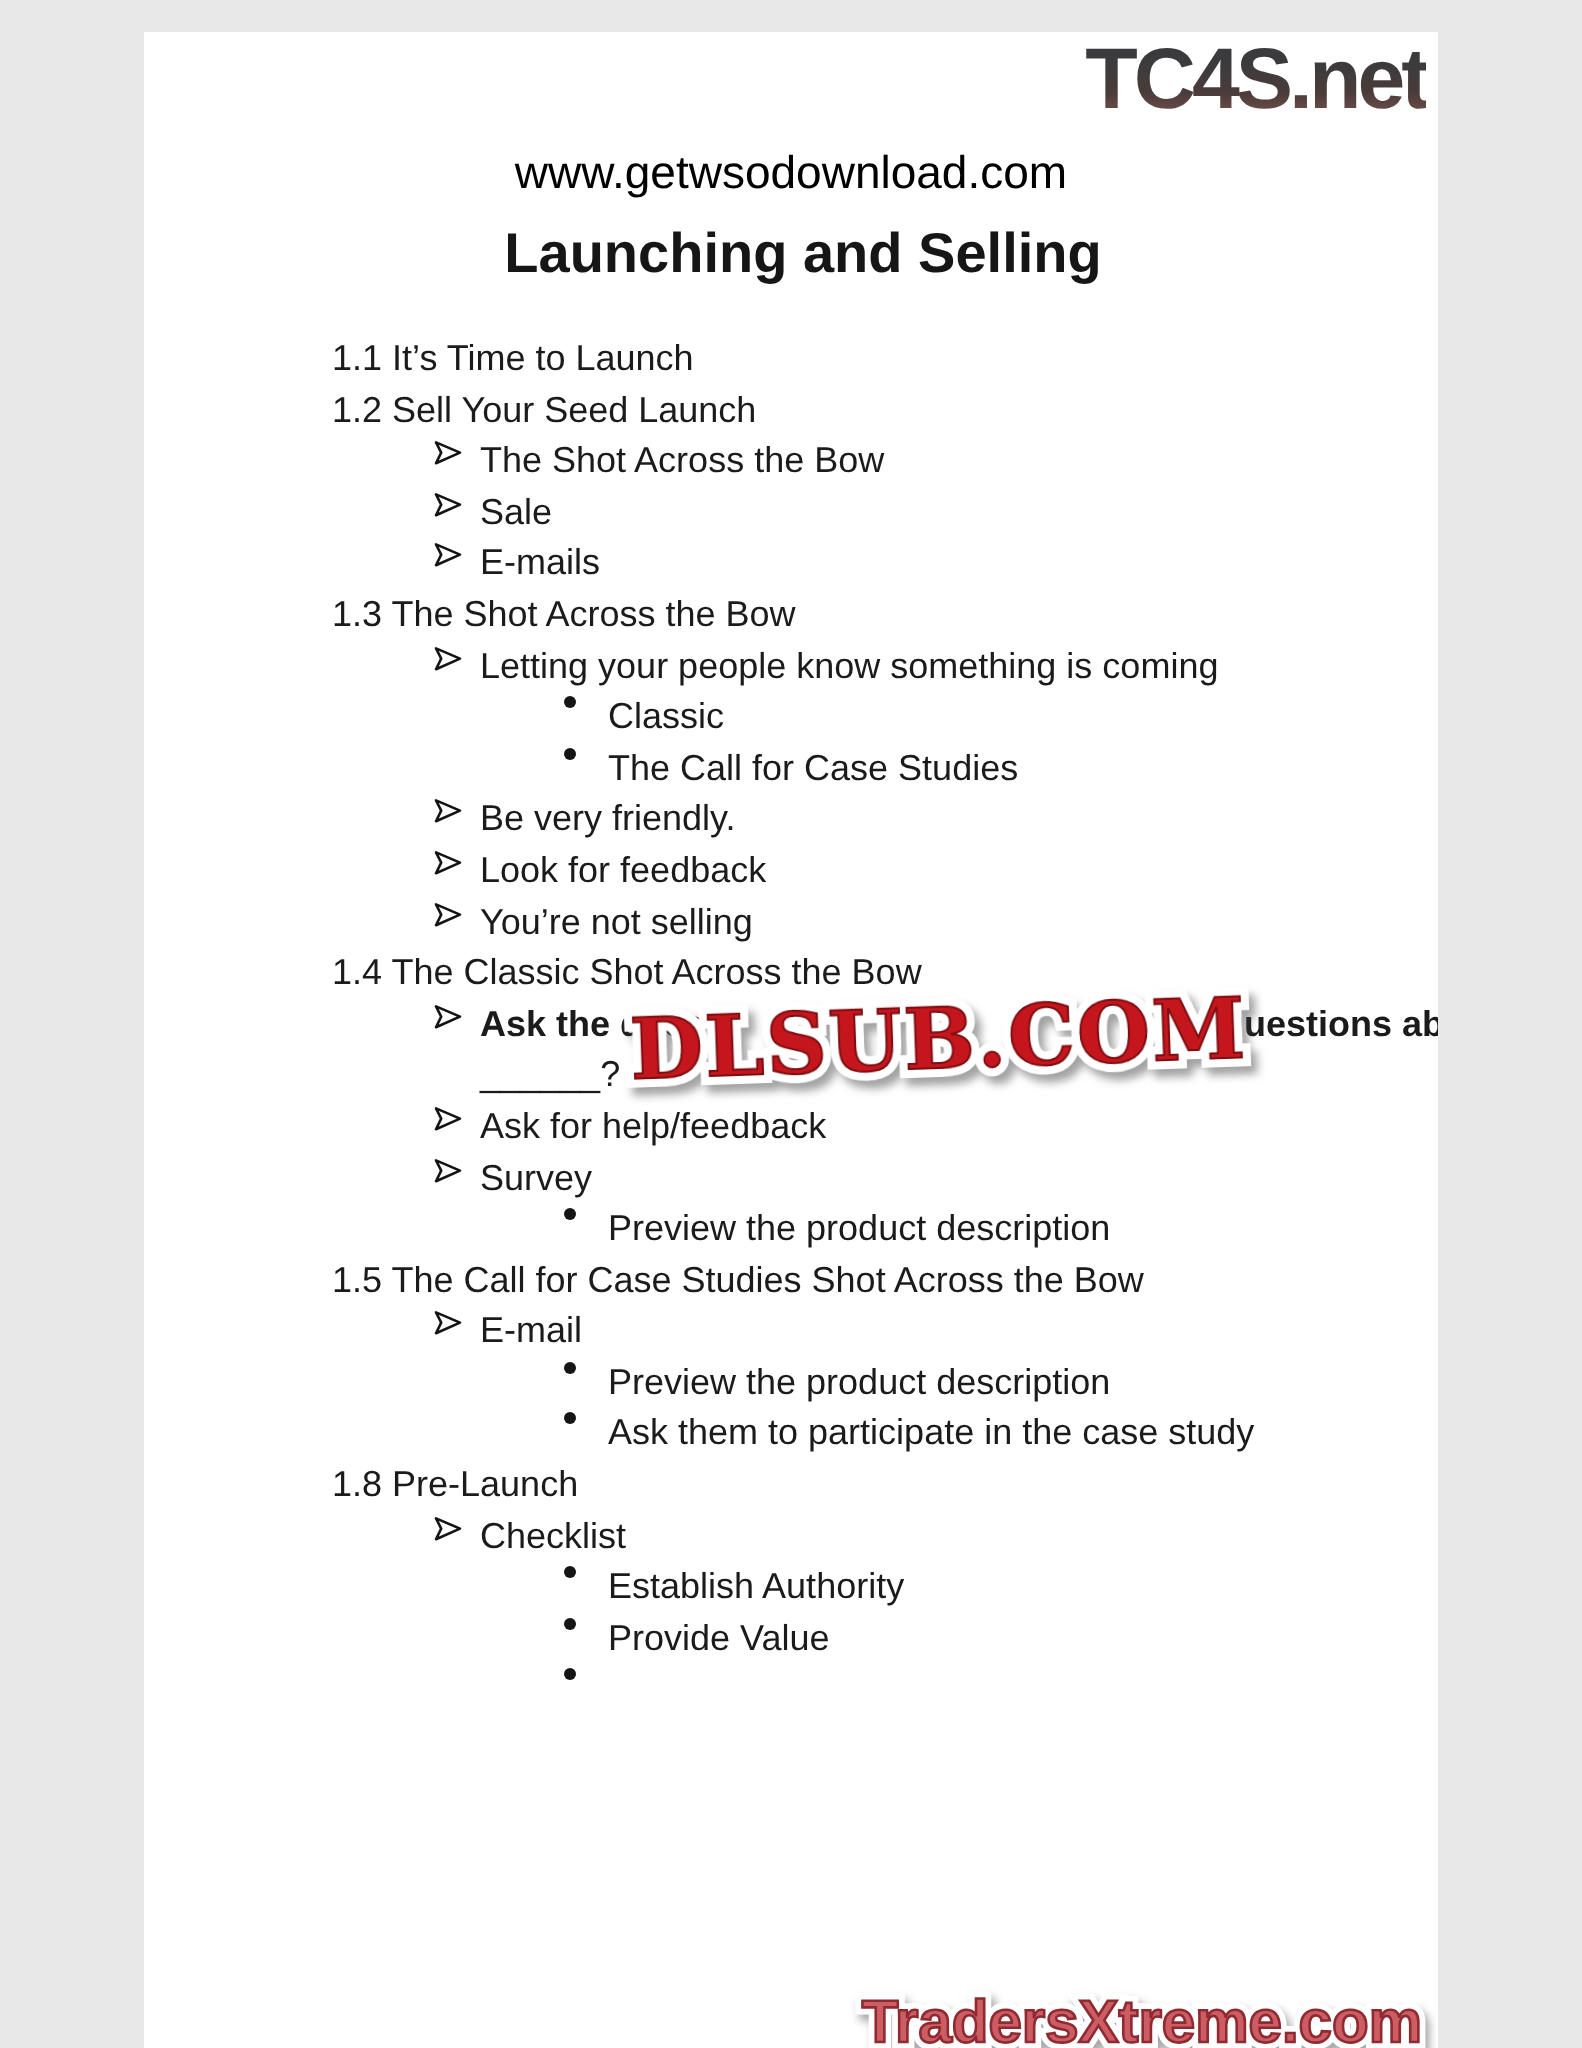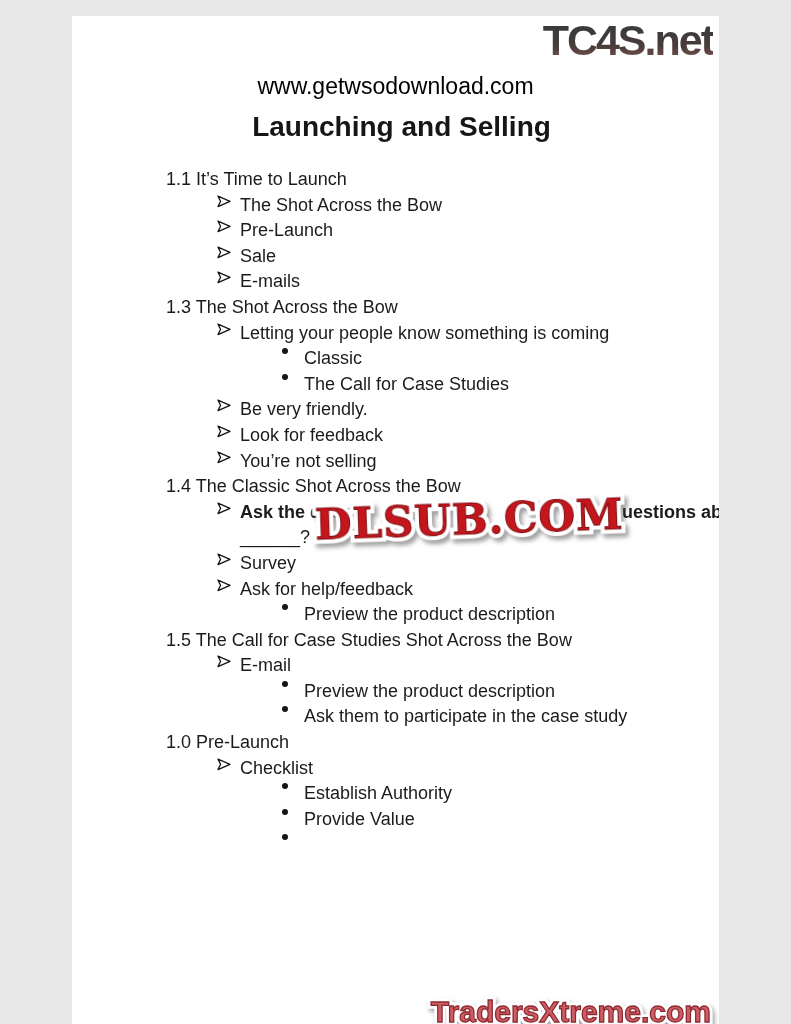--- a/index.html
+++ b/index.html
@@ -60,35 +60,30 @@
   <div class="tc4s">TC4S.net</div>
 
   <div class="url">www.getwsodownload.com</div>
 
   <h1 class="title">Launching and Selling</h1>
 
   <div class="outline">
       <div class="row lv0">
         <span>1.1 It’s Time to Launch</span>
       </div>
+      <div class="row lv0">
+        <span>1.2 Sell Your Seed Launch</span>
+      </div>
       <div class="row lv1">
         <span class="marker">
           <svg width="14" height="13" viewBox="0 0 14 13" aria-hidden="true">
             <path d="M1 1.2 L13 6.3 L1 11.6 L3.6 6.3 Z" fill="#ffffff" stroke="#141414" stroke-width="1.3" stroke-linejoin="round"></path>
           </svg>
         </span>
         <span>The Shot Across the Bow</span>
-      </div>
-      <div class="row lv1">
-        <span class="marker">
-          <svg width="14" height="13" viewBox="0 0 14 13" aria-hidden="true">
-            <path d="M1 1.2 L13 6.3 L1 11.6 L3.6 6.3 Z" fill="#ffffff" stroke="#141414" stroke-width="1.3" stroke-linejoin="round"></path>
-          </svg>
-        </span>
-        <span>Pre-Launch</span>
       </div>
       <div class="row lv1">
         <span class="marker">
           <svg width="14" height="13" viewBox="0 0 14 13" aria-hidden="true">
             <path d="M1 1.2 L13 6.3 L1 11.6 L3.6 6.3 Z" fill="#ffffff" stroke="#141414" stroke-width="1.3" stroke-linejoin="round"></path>
           </svg>
         </span>
         <span>Sale</span>
       </div>
       <div class="row lv1">
@@ -163,30 +158,30 @@
       <div class="row lv1">
         <span class="marker"></span>
         <span>______?</span>
       </div>
       <div class="row lv1">
         <span class="marker">
           <svg width="14" height="13" viewBox="0 0 14 13" aria-hidden="true">
             <path d="M1 1.2 L13 6.3 L1 11.6 L3.6 6.3 Z" fill="#ffffff" stroke="#141414" stroke-width="1.3" stroke-linejoin="round"></path>
           </svg>
         </span>
+        <span>Ask for help/feedback</span>
+      </div>
+      <div class="row lv1">
+        <span class="marker">
+          <svg width="14" height="13" viewBox="0 0 14 13" aria-hidden="true">
+            <path d="M1 1.2 L13 6.3 L1 11.6 L3.6 6.3 Z" fill="#ffffff" stroke="#141414" stroke-width="1.3" stroke-linejoin="round"></path>
+          </svg>
+        </span>
         <span>Survey</span>
       </div>
-      <div class="row lv1">
-        <span class="marker">
-          <svg width="14" height="13" viewBox="0 0 14 13" aria-hidden="true">
-            <path d="M1 1.2 L13 6.3 L1 11.6 L3.6 6.3 Z" fill="#ffffff" stroke="#141414" stroke-width="1.3" stroke-linejoin="round"></path>
-          </svg>
-        </span>
-        <span>Ask for help/feedback</span>
-      </div>
       <div class="row lv2">
         <span class="marker">
           <span class="dot"></span>
         </span>
         <span>Preview the product description</span>
       </div>
       <div class="row lv0">
         <span>1.5 The Call for Case Studies Shot Across the Bow</span>
       </div>
       <div class="row lv1">
@@ -203,21 +198,21 @@
         </span>
         <span>Preview the product description</span>
       </div>
       <div class="row lv2">
         <span class="marker">
           <span class="dot"></span>
         </span>
         <span>Ask them to participate in the case study</span>
       </div>
       <div class="row lv0">
-        <span>1.0 Pre-Launch</span>
+        <span>1.8 Pre-Launch</span>
       </div>
       <div class="row lv1">
         <span class="marker">
           <svg width="14" height="13" viewBox="0 0 14 13" aria-hidden="true">
             <path d="M1 1.2 L13 6.3 L1 11.6 L3.6 6.3 Z" fill="#ffffff" stroke="#141414" stroke-width="1.3" stroke-linejoin="round"></path>
           </svg>
         </span>
         <span>Checklist</span>
       </div>
       <div class="row lv2">

